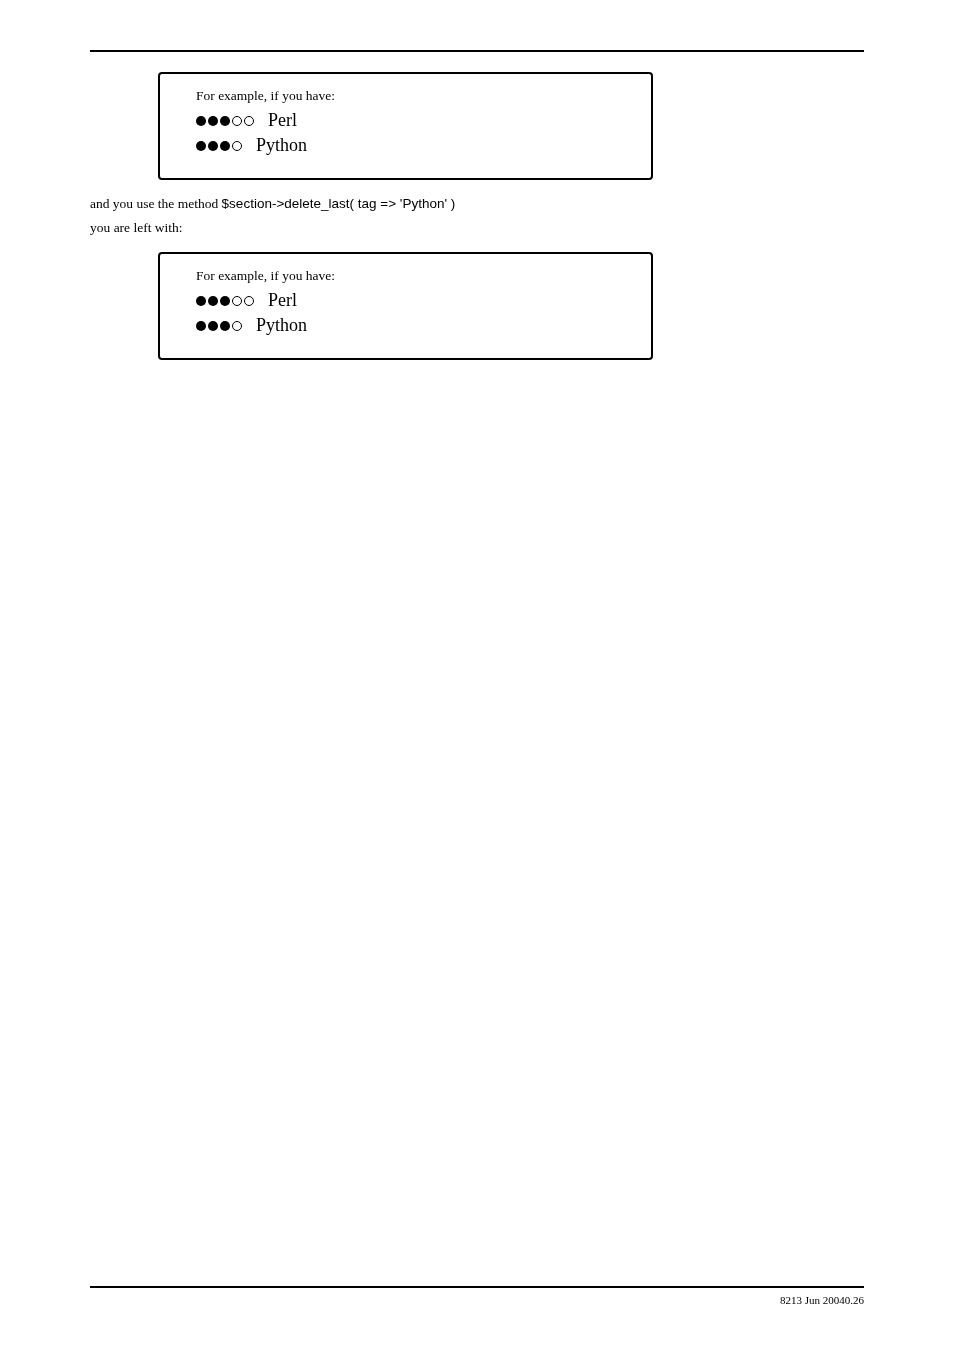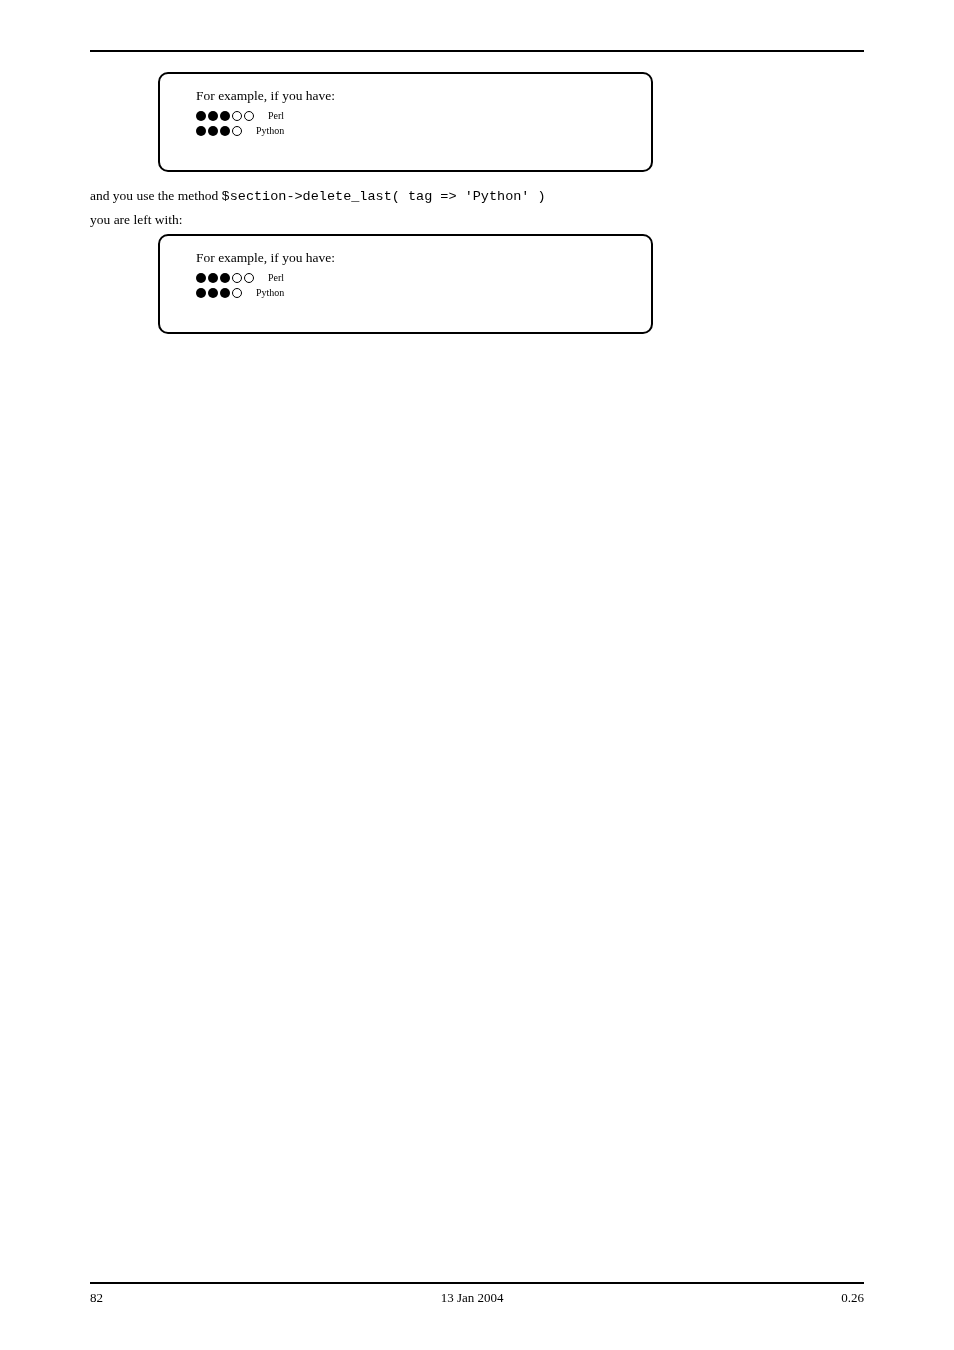--- a/index.html
+++ b/index.html
@@ -1,31 +1,31 @@
 <!DOCTYPE html>
 <html><head>
 <meta charset="utf-8">
 <style>
 html,body{margin:0;padding:0;background:#fff;font-family:"Times New Roman",serif;color:#000}
 .page{width:954px;height:1350px;position:relative;box-sizing:border-box;padding:50px 90px 30px 90px}
 .top-rule{border:none;border-top:2px solid #000;margin:0 0 20px 0}
-.panel{width:495px;margin-left:68px;border:2.5px solid #000;border-radius:10px;padding:14px 0 30px 36px;box-sizing:border-box}
+.panel{width:495px;margin-left:68px;border:2.5px solid #000;border-radius:4px;padding:14px 0 18px 36px;box-sizing:border-box}
 .panel-head{font-size:13.5px;margin:0 0 6px 0}
 .panel-line{margin:4px 0;display:flex;align-items:center;gap:6px}
 .dots{display:inline-flex;gap:2px;margin-right:8px}
 .dot{display:inline-block;width:10px;height:10px;border-radius:50%;box-sizing:border-box}
 .dot.fill{background:#000}
 .dot.open{background:#fff;border:1.2px solid #000}
-.ptxt{font-size:10px}
-.mono{font-family:Liberation Mono, monospace;font-size:13.5px}
+.ptxt{font-size:18px}
+.mono{font-family:Liberation Sans, sans-serif;font-size:13.5px}
 .mid-head{font-size:13.5px;margin:16px 0 6px 0}
-.inter{font-size:13.5px;margin:8px 0 6px 0}
+.inter{font-size:13.5px;margin:8px 0 16px 0}
 .footer{position:absolute;left:90px;right:90px;bottom:44px}
 .bot-rule{border:none;border-top:2px solid #000;margin:0 0 6px 0}
-.footline{display:flex;justify-content:space-between;font-size:13px}
+.footline{display:flex;justify-content:flex-end;font-size:11px}
 </style>
 </head>
 <body>
 <div class="page">
 <hr class="top-rule">
 
 <div class="panel">
 <div class="panel-head">For example, if you have:</div>
 <div class="panel-line">
   <span class="dots">
@@ -75,17 +75,17 @@
           <span class="dot open"></span>
   </span>
   <span class="ptxt">Python</span>
 </div>
 </div>
 
 <div class="footer">
 <hr class="bot-rule">
 <div class="footline">
   <span>82</span>
-  <span>13 Jan 2004</span>
+  <span>13 Jun 2004</span>
   <span>0.26</span>
 </div>
 </div>
 </div>
 
 </body></html>

